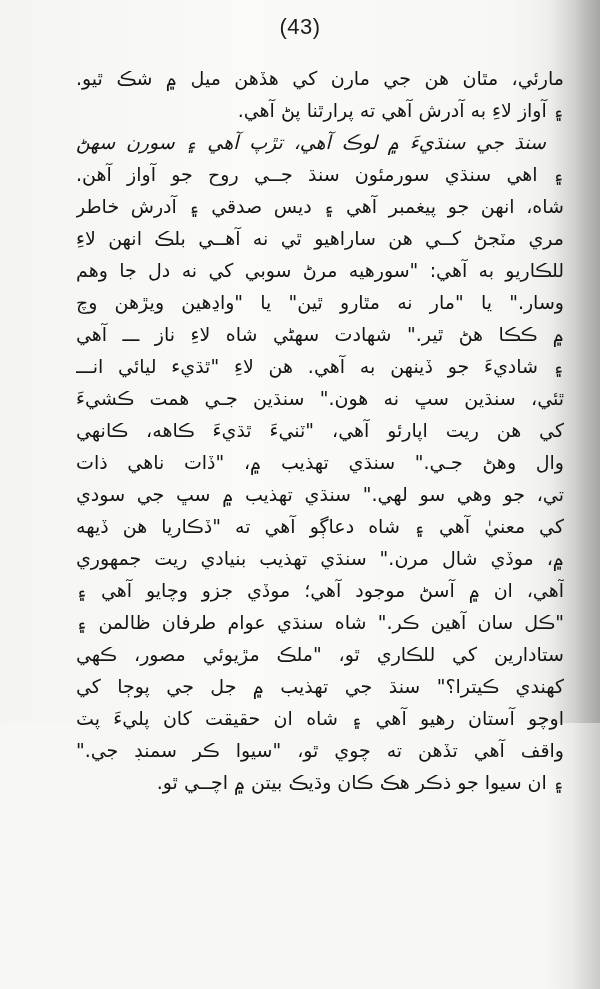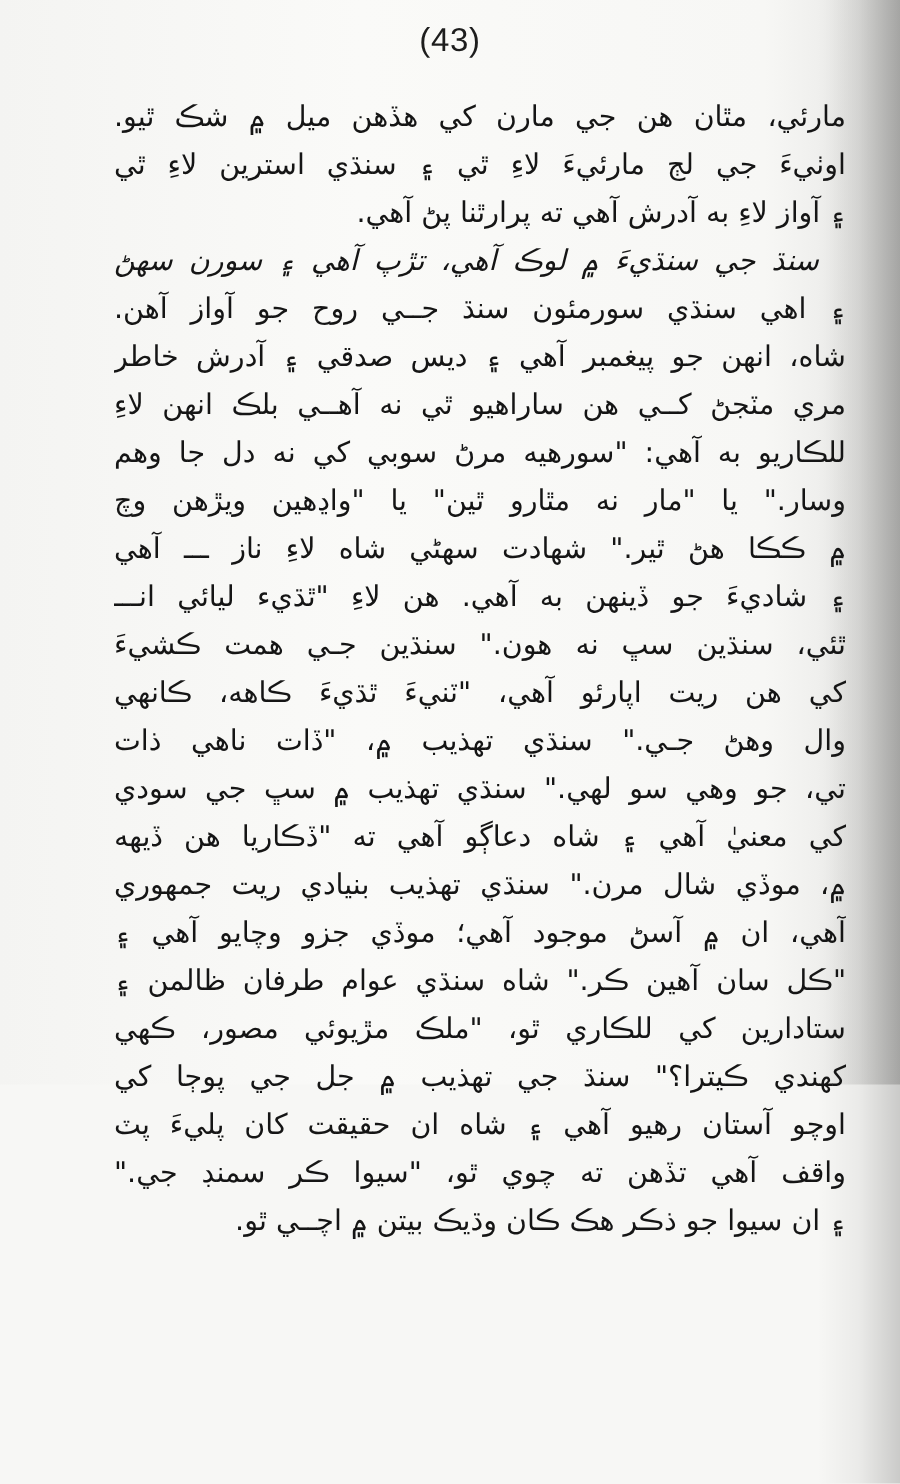--- a/index.html
+++ b/index.html
@@ -70,21 +70,20 @@
 </head>
 <body>
 
 <div class="page">
   <div class="gutter-shadow"></div>
 
   <div class="page-number">(43)</div>
 
   <div class="body-text" id="body-text">
     <span class="line">مارئي، مٿان هن جي مارن کي هڏهن ميل ۾ شڪ ٿيو.</span>
-    <span class="line">اوٺيءَ جي لڄ مارئيءَ لاءِ ٿي ۽ سنڌي استرين لاءِ ٿي</span>
     <span class="line last">۽ آواز لاءِ به آدرش آهي ته پرارٿنا پڻ آهي.</span>
     <span class="line indent">سنڌ جي سنڌيءَ ۾ لوڪ آهي، تڙپ آهي ۽ سورن سهڻ</span>
     <span class="line">۽ اهي سنڌي سورمئون سنڌ جــي روح جو آواز آهن.</span>
     <span class="line">شاه، انهن جو پيغمبر آهي ۽ ديس صدقي ۽ آدرش خاطر</span>
     <span class="line">مري مٽجڻ کــي هن ساراهيو ٿي نه آهــي بلڪ انهن لاءِ</span>
     <span class="line">للڪاريو به آهي: "سورهيه مرڻ سوبي کي نه دل جا وهم</span>
     <span class="line">وسار." يا "مار نه مٿارو ٿين" يا "واڍهين ويڙهن وچ</span>
     <span class="line">۾ ڪڪا هڻ ٿير." شهادت سهڻي شاه لاءِ ناز ـــ آهي</span>
     <span class="line">۽ شاديءَ جو ڏينهن به آهي. هن لاءِ "ٿڌيء ليائي انـــ</span>
     <span class="line">ٿئي، سنڌين سڀ نه هون." سنڌين جـي همت ڪشيءَ</span>

